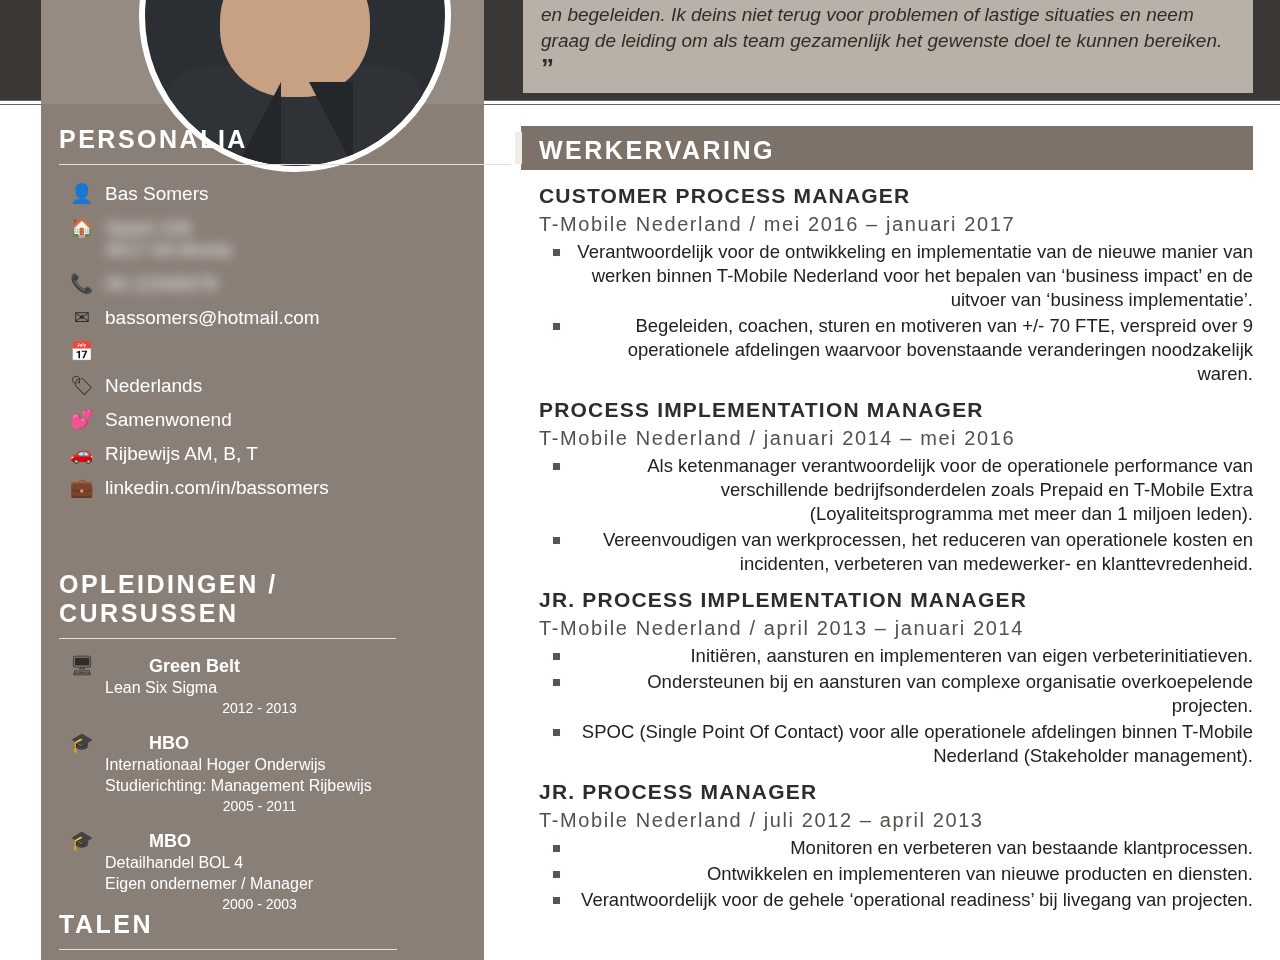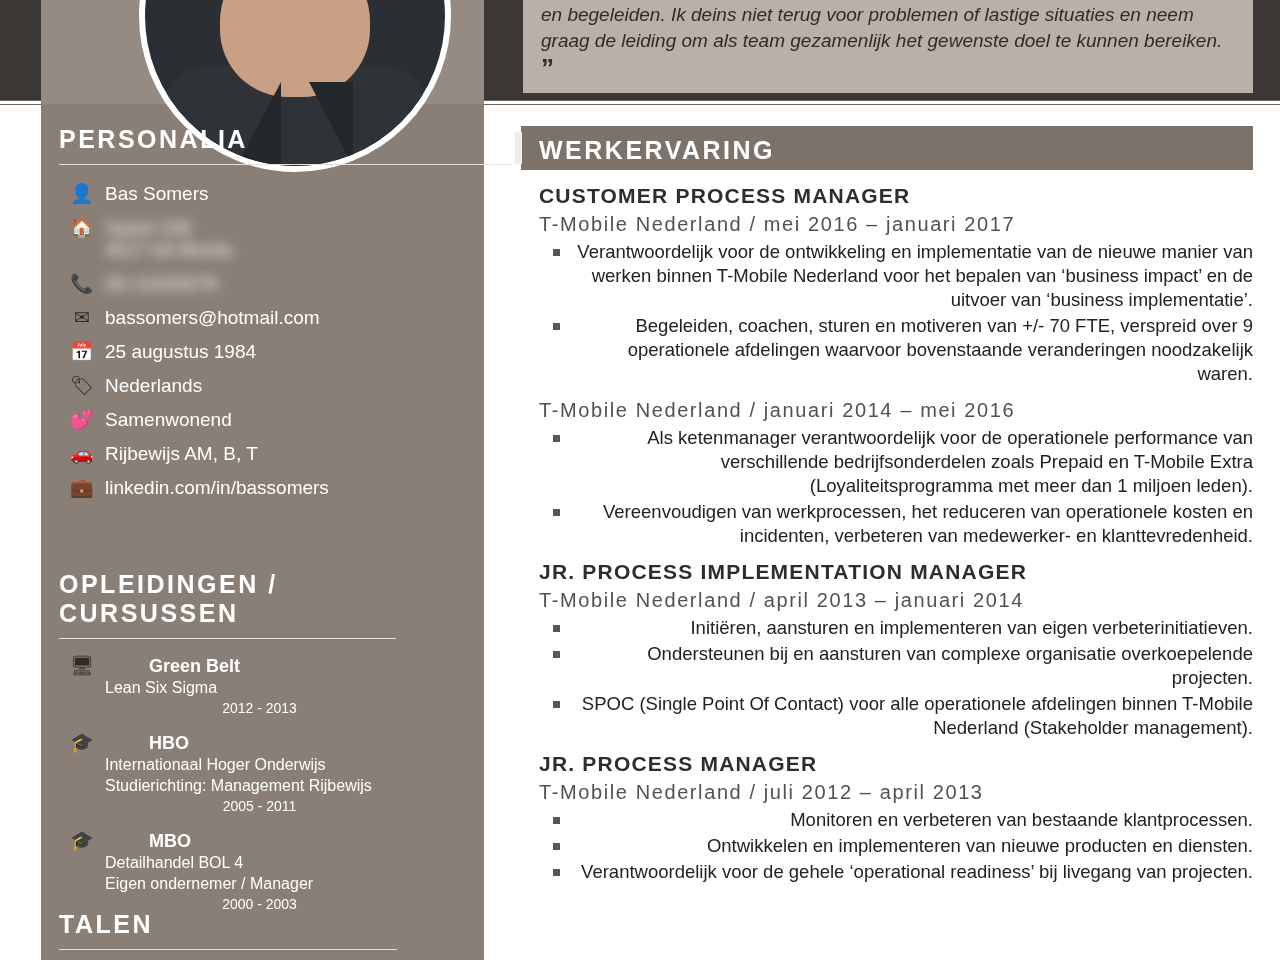--- a/index.html
+++ b/index.html
@@ -311,21 +311,20 @@
         <span class="p-val blurred">06-12345678</span>
       </li>
 
       <li class="p-item">
         <span class="p-icon">✉</span>
         <span class="p-val">bassomers@hotmail.com</span>
       </li>
 
       <li class="p-item">
         <span class="p-icon">📅</span>
-        <span class="p-val">25 augustus 1984</span>
       </li>
 
       <li class="p-item">
         <span class="p-icon">🏷</span>
         <span class="p-val">Nederlands</span>
       </li>
 
       <li class="p-item">
         <span class="p-icon">💕</span>
         <span class="p-val">Samenwonend</span>
@@ -402,20 +401,21 @@
   <div class="job">
     <div class="job-title">CUSTOMER PROCESS MANAGER</div>
     <div class="job-meta">T-Mobile Nederland / mei 2016 – januari 2017</div>
     <ul>
       <li>Verantwoordelijk voor de ontwikkeling en implementatie van de nieuwe manier van werken binnen T-Mobile Nederland voor het bepalen van ‘business impact’ en de uitvoer van ‘business implementatie’.</li>
       <li>Begeleiden, coachen, sturen en motiveren van +/- 70 FTE, verspreid over 9 operationele afdelingen waarvoor bovenstaande veranderingen noodzakelijk waren.</li>
     </ul>
   </div>
 
   <div class="job">
+    <div class="job-title">PROCESS IMPLEMENTATION MANAGER</div>
     <div class="job-meta">T-Mobile Nederland / januari 2014 – mei 2016</div>
     <ul>
       <li>Als ketenmanager verantwoordelijk voor de operationele performance van verschillende bedrijfsonderdelen zoals Prepaid en T-Mobile Extra (Loyaliteitsprogramma met meer dan 1 miljoen leden).</li>
       <li>Vereenvoudigen van werkprocessen, het reduceren van operationele kosten en incidenten, verbeteren van medewerker- en klanttevredenheid.</li>
     </ul>
   </div>
 
   <div class="job">
     <div class="job-title">JR. PROCESS IMPLEMENTATION MANAGER</div>
     <div class="job-meta">T-Mobile Nederland / april 2013 – januari 2014</div>

